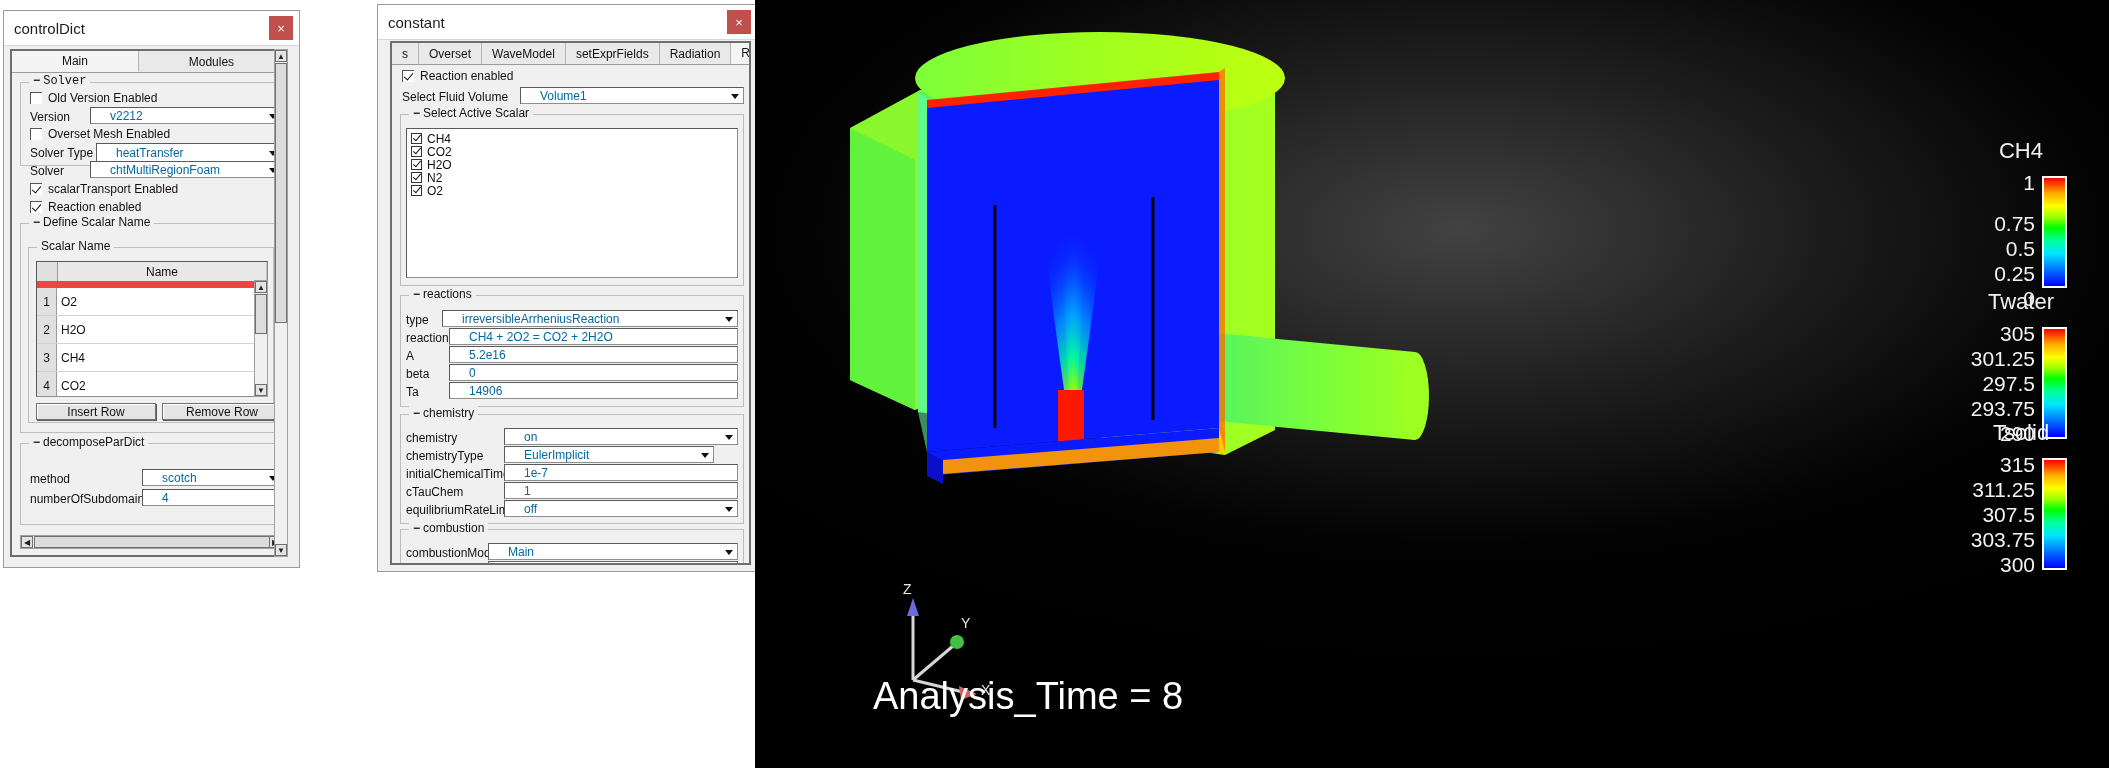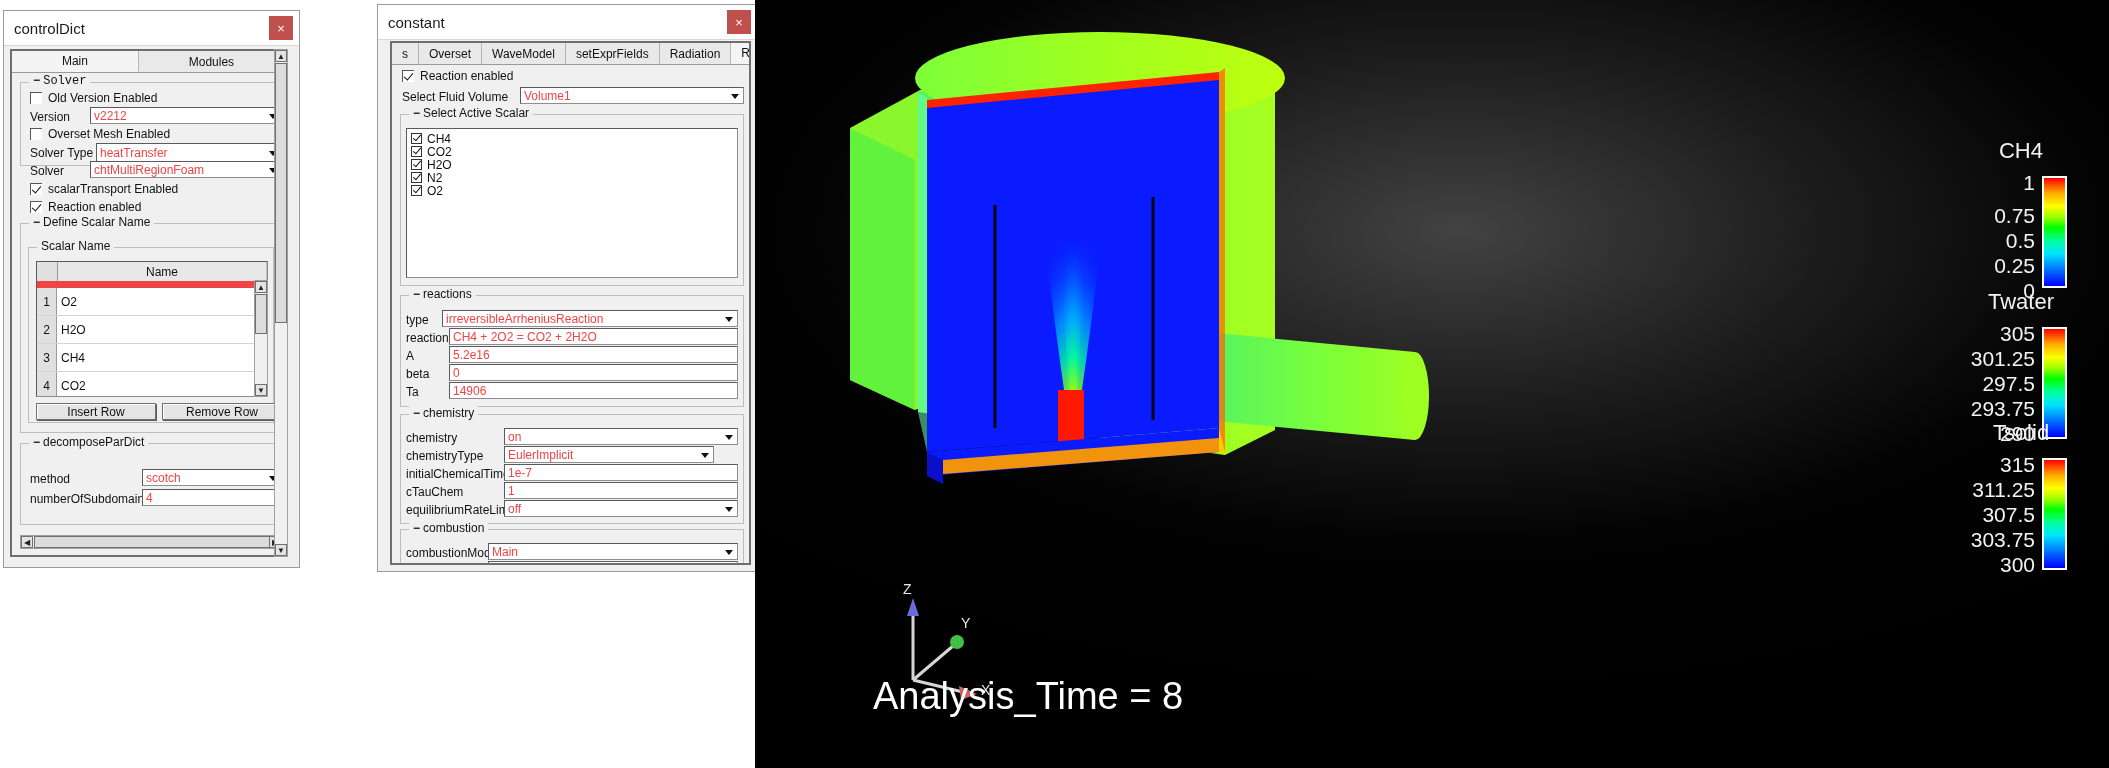--- a/index.html
+++ b/index.html
@@ -90,23 +90,23 @@
   .lbl { position: absolute; font-size: 12px; color: #111; white-space: nowrap; }
 
   .field {
     position: absolute;
     background: #ffffff;
     border: 1px solid #8d8d8d;
     border-top-color: #5a5a5a;
     border-left-color: #5a5a5a;
     box-sizing: border-box;
     font-size: 12px;
-    color: #ef4444;
+    color: #0369a1;
     display: flex; align-items: center;
-    padding-left: 3px;
+    padding-left: 19px;
     cursor: text;
     overflow: hidden;
     white-space: nowrap;
   }
   .combo { padding-right: 18px; cursor: pointer; }
   .combo::after {
     content: "";
     position: absolute; right: 4px; top: 50%;
     margin-top: -2px;
     border-left: 4px solid transparent;
@@ -639,21 +639,21 @@
       </g>
     </svg>
 
     <div class="timelabel">Analysis_Time = 8</div>
 
     <div class="legend" style="left:1192px; top:138px; width:150px; height:160px;">
       <div class="lg-title">CH4</div>
       <div class="lg-bar" style="left:95px; top:38px;"></div>
       <div class="lg-ticks" style="left:0px; top:34px; width:88px;">
         <div>1</div>
-        <div style="margin-top:12px">0.75</div>
+        <div style="margin-top:20px">0.75</div>
         <div style="margin-top:4px">0.5</div>
         <div style="margin-top:4px">0.25</div>
         <div style="margin-top:4px">0</div>
       </div>
     </div>
 
     <div class="legend" style="left:1192px; top:289px; width:150px; height:160px;">
       <div class="lg-title">Twater</div>
       <div class="lg-bar" style="left:95px; top:38px;"></div>
       <div class="lg-ticks" style="left:0px; top:34px; width:88px;">

